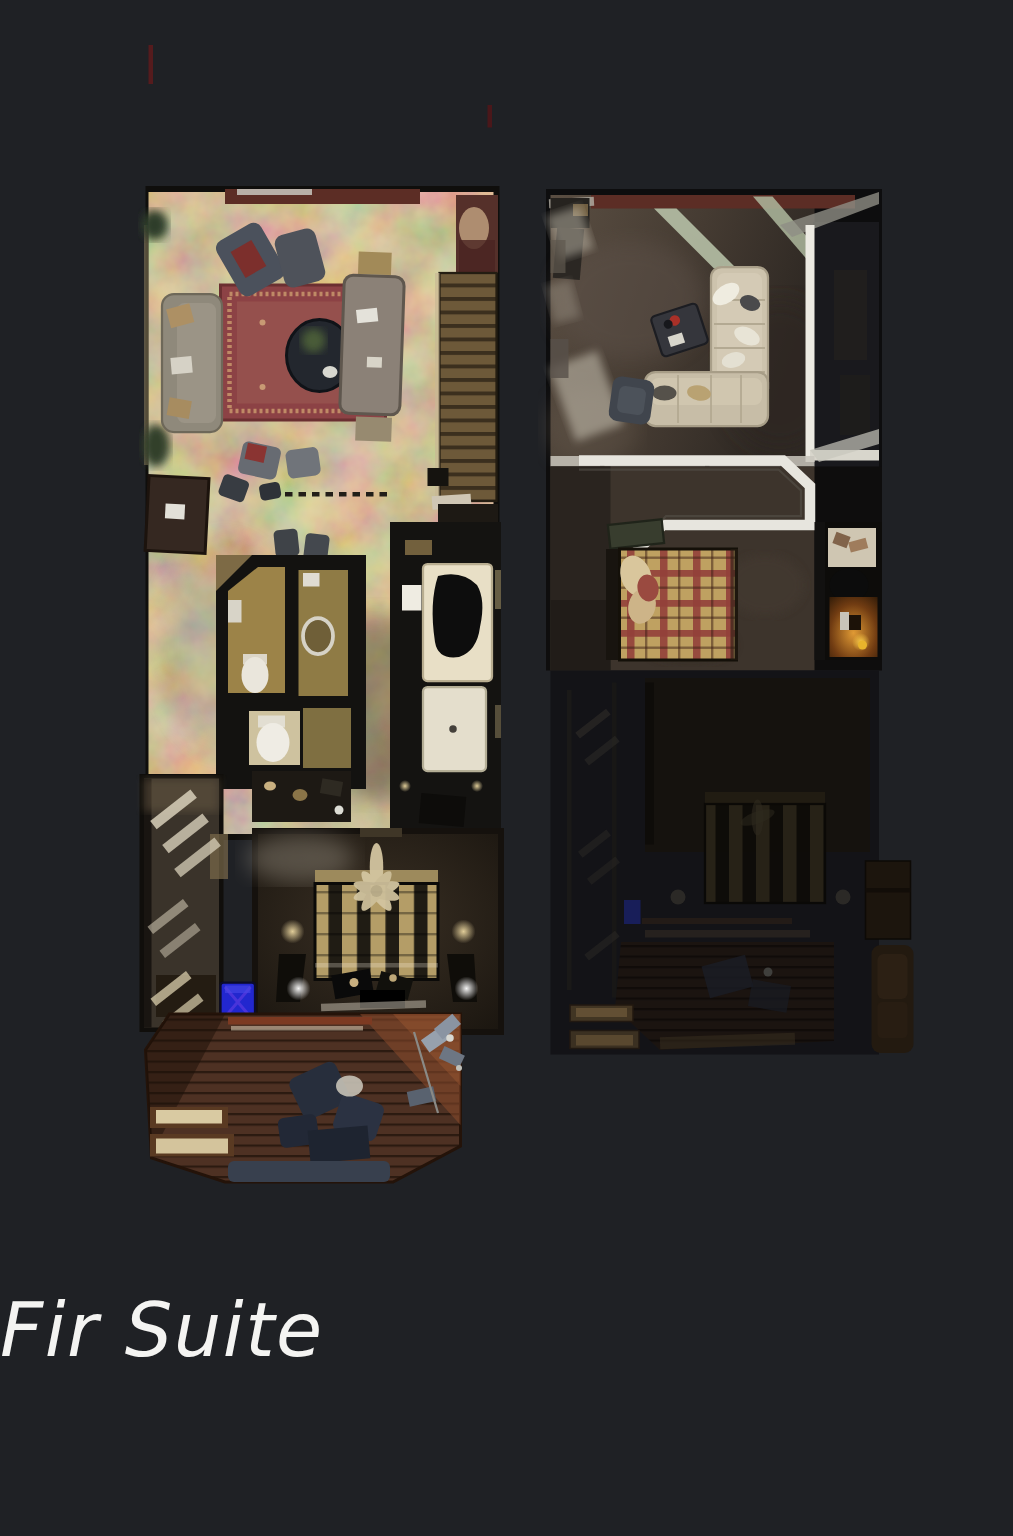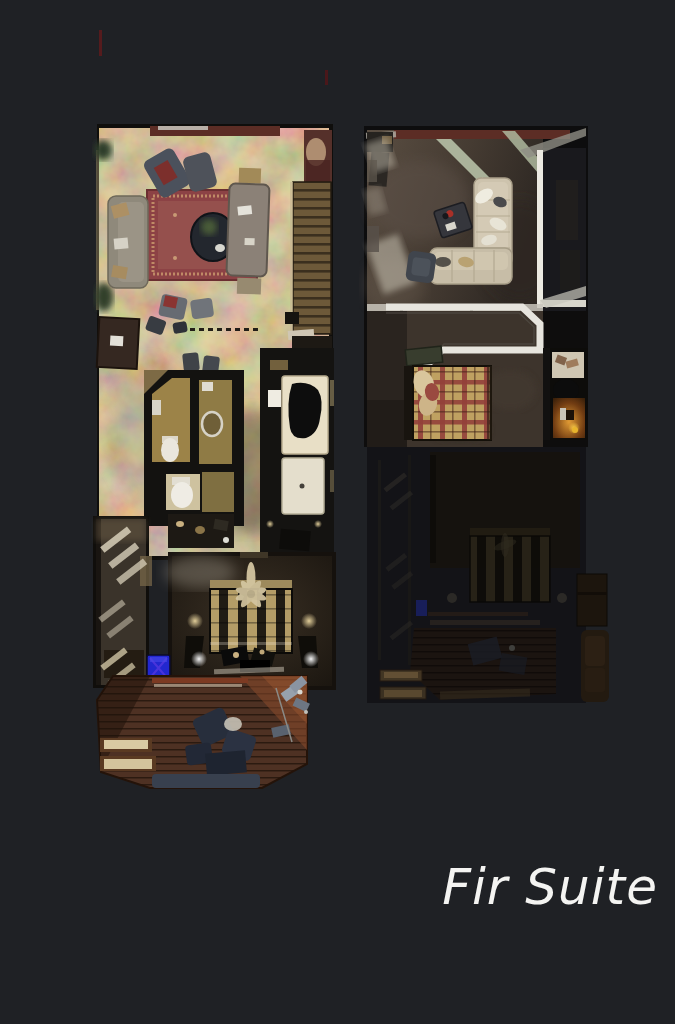--- a/index.html
+++ b/index.html
@@ -11,29 +11,28 @@
     width:675px;height:1024px;
     background:var(--bg);
     overflow:hidden;
     position:relative;
     font-family:"DejaVu Sans", sans-serif;
   }
   .stage{position:absolute;left:0;top:0;width:675px;height:1024px;}
   .suite-title{
     position:absolute;
     left:0;top:858px;width:614px;
-    text-align:right;
+    text-align:left;
     color:var(--title-color);
     font-family:"DejaVu Sans", sans-serif;
     font-style:italic;
     font-weight:500;
     font-size:50px;
     letter-spacing:1px;
     user-select:none;
-    padding-left:44px;
   }
 </style>
 </head>
 <body>
 
 <svg class="stage" viewBox="0 0 675 1024" xmlns="http://www.w3.org/2000/svg">
   <defs>
     <filter id="mottle" x="-5%" y="-5%" width="110%" height="110%">
       <feTurbulence type="fractalNoise" baseFrequency="0.028" numOctaves="4" seed="11" result="n"></feTurbulence>
       <feComponentTransfer in="n" result="c">

